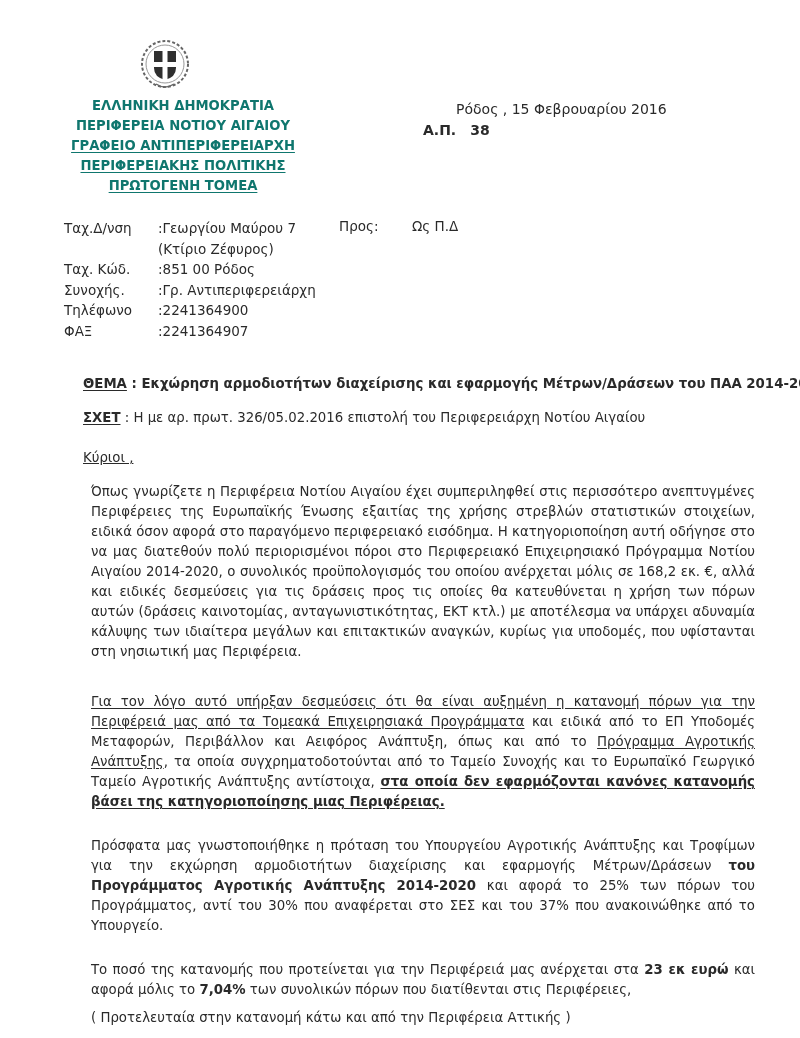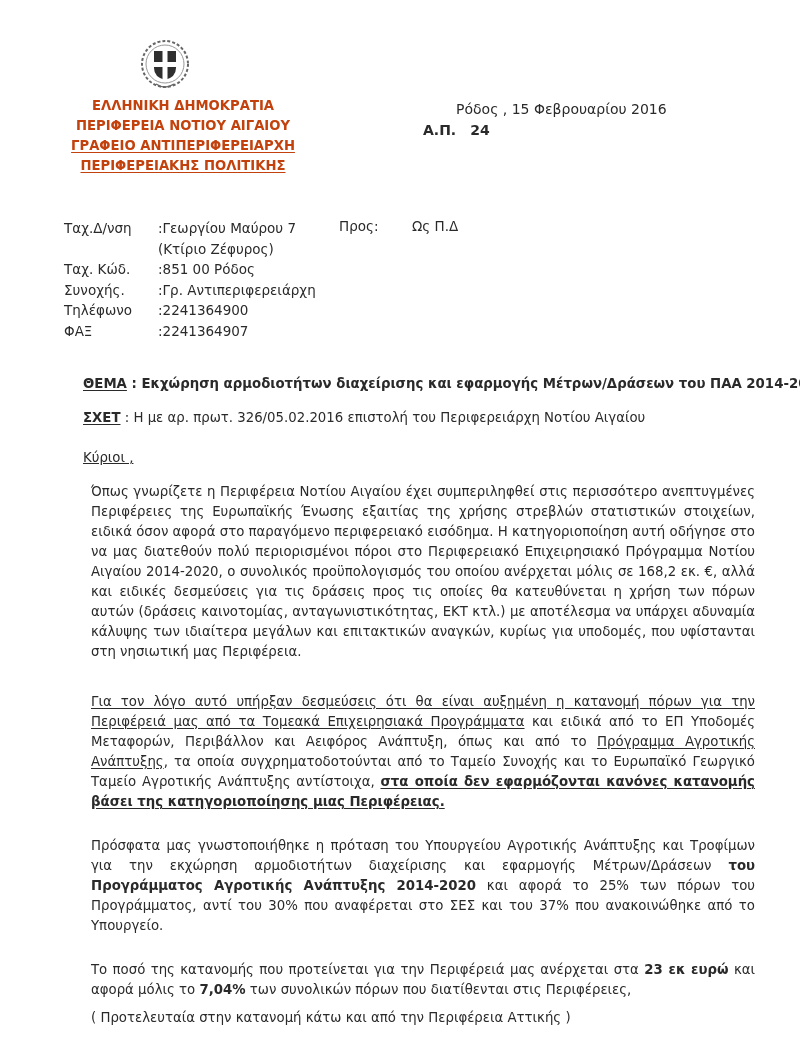--- a/index.html
+++ b/index.html
@@ -2,21 +2,21 @@
 <html><head>
   <meta charset="utf-8">
   <style>
     html, body { margin: 0; padding: 0; background: #ffffff; }
     body {
       width: 800px; height: 1038px; position: relative; overflow: hidden;
       font-family: "DejaVu Sans", sans-serif; color: #2a2a2a;
     }
     .abs { position: absolute; }
     .emblem { left: 138px; top: 38px; width: 54px; height: 54px; }
-    .org { left: 58px; top: 96px; width: 250px; text-align: center; font-weight: bold; font-size: 13.2px; line-height: 20px; color: #c2410c; }
+    .org { left: 58px; top: 96px; width: 250px; text-align: center; font-weight: bold; font-size: 13.2px; line-height: 20px; color: #0f766e; }
     .org div { white-space: nowrap; }
     .u { text-decoration: underline; text-underline-offset: 2px; }
     .date { left: 408px; top: 99px; font-size: 14px; line-height: 21px; margin-left: 48px; }
     .ap { left: 423px; top: 120px; font-size: 14px; font-weight: bold; line-height: 20px; }
     .ap span { margin-right: 14px; }
     .contacts { left: 64px; top: 218px; font-size: 13.5px; line-height: 20.5px; }
     .crow { display: flex; }
     .clabel { width: 94px; white-space: nowrap; }
     .cval { white-space: nowrap; }
     .pros-label { left: 339px; top: 218px; font-size: 13.5px; }
@@ -45,25 +45,26 @@
     <rect x="16" y="24" width="22" height="5" fill="#fff"></rect>
     <path d="M18 46 Q27 52 36 46" fill="none" stroke="#666" stroke-width="1.5"></path>
   </svg>
 </div>
 
 <div class="abs org">
   <div>ΕΛΛΗΝΙΚΗ ΔΗΜΟΚΡΑΤΙΑ</div>
   <div>ΠΕΡΙΦΕΡΕΙΑ ΝΟΤΙΟΥ ΑΙΓΑΙΟΥ</div>
   <div class="u">ΓΡΑΦΕΙΟ ΑΝΤΙΠΕΡΙΦΕΡΕΙΑΡΧΗ</div>
   <div class="u">ΠΕΡΙΦΕΡΕΙΑΚΗΣ ΠΟΛΙΤΙΚΗΣ</div>
+  <div class="u">ΠΡΩΤΟΓΕΝΗ ΤΟΜΕΑ</div>
 </div>
 
 <div class="abs date">Ρόδος , 15 Φεβρουαρίου 2016</div>
 <div class="abs ap">
-  <span>Α.Π.</span><span>24</span>
+  <span>Α.Π.</span><span>38</span>
 </div>
 
 <div class="abs contacts">
   <div class="crow">
     <span class="clabel">Ταχ.Δ/νση</span>
     <span class="cval">:Γεωργίου Μαύρου 7</span>
   </div>
   <div class="crow">
     <span class="clabel"></span>
     <span class="cval"> (Κτίριο Ζέφυρος)</span>

